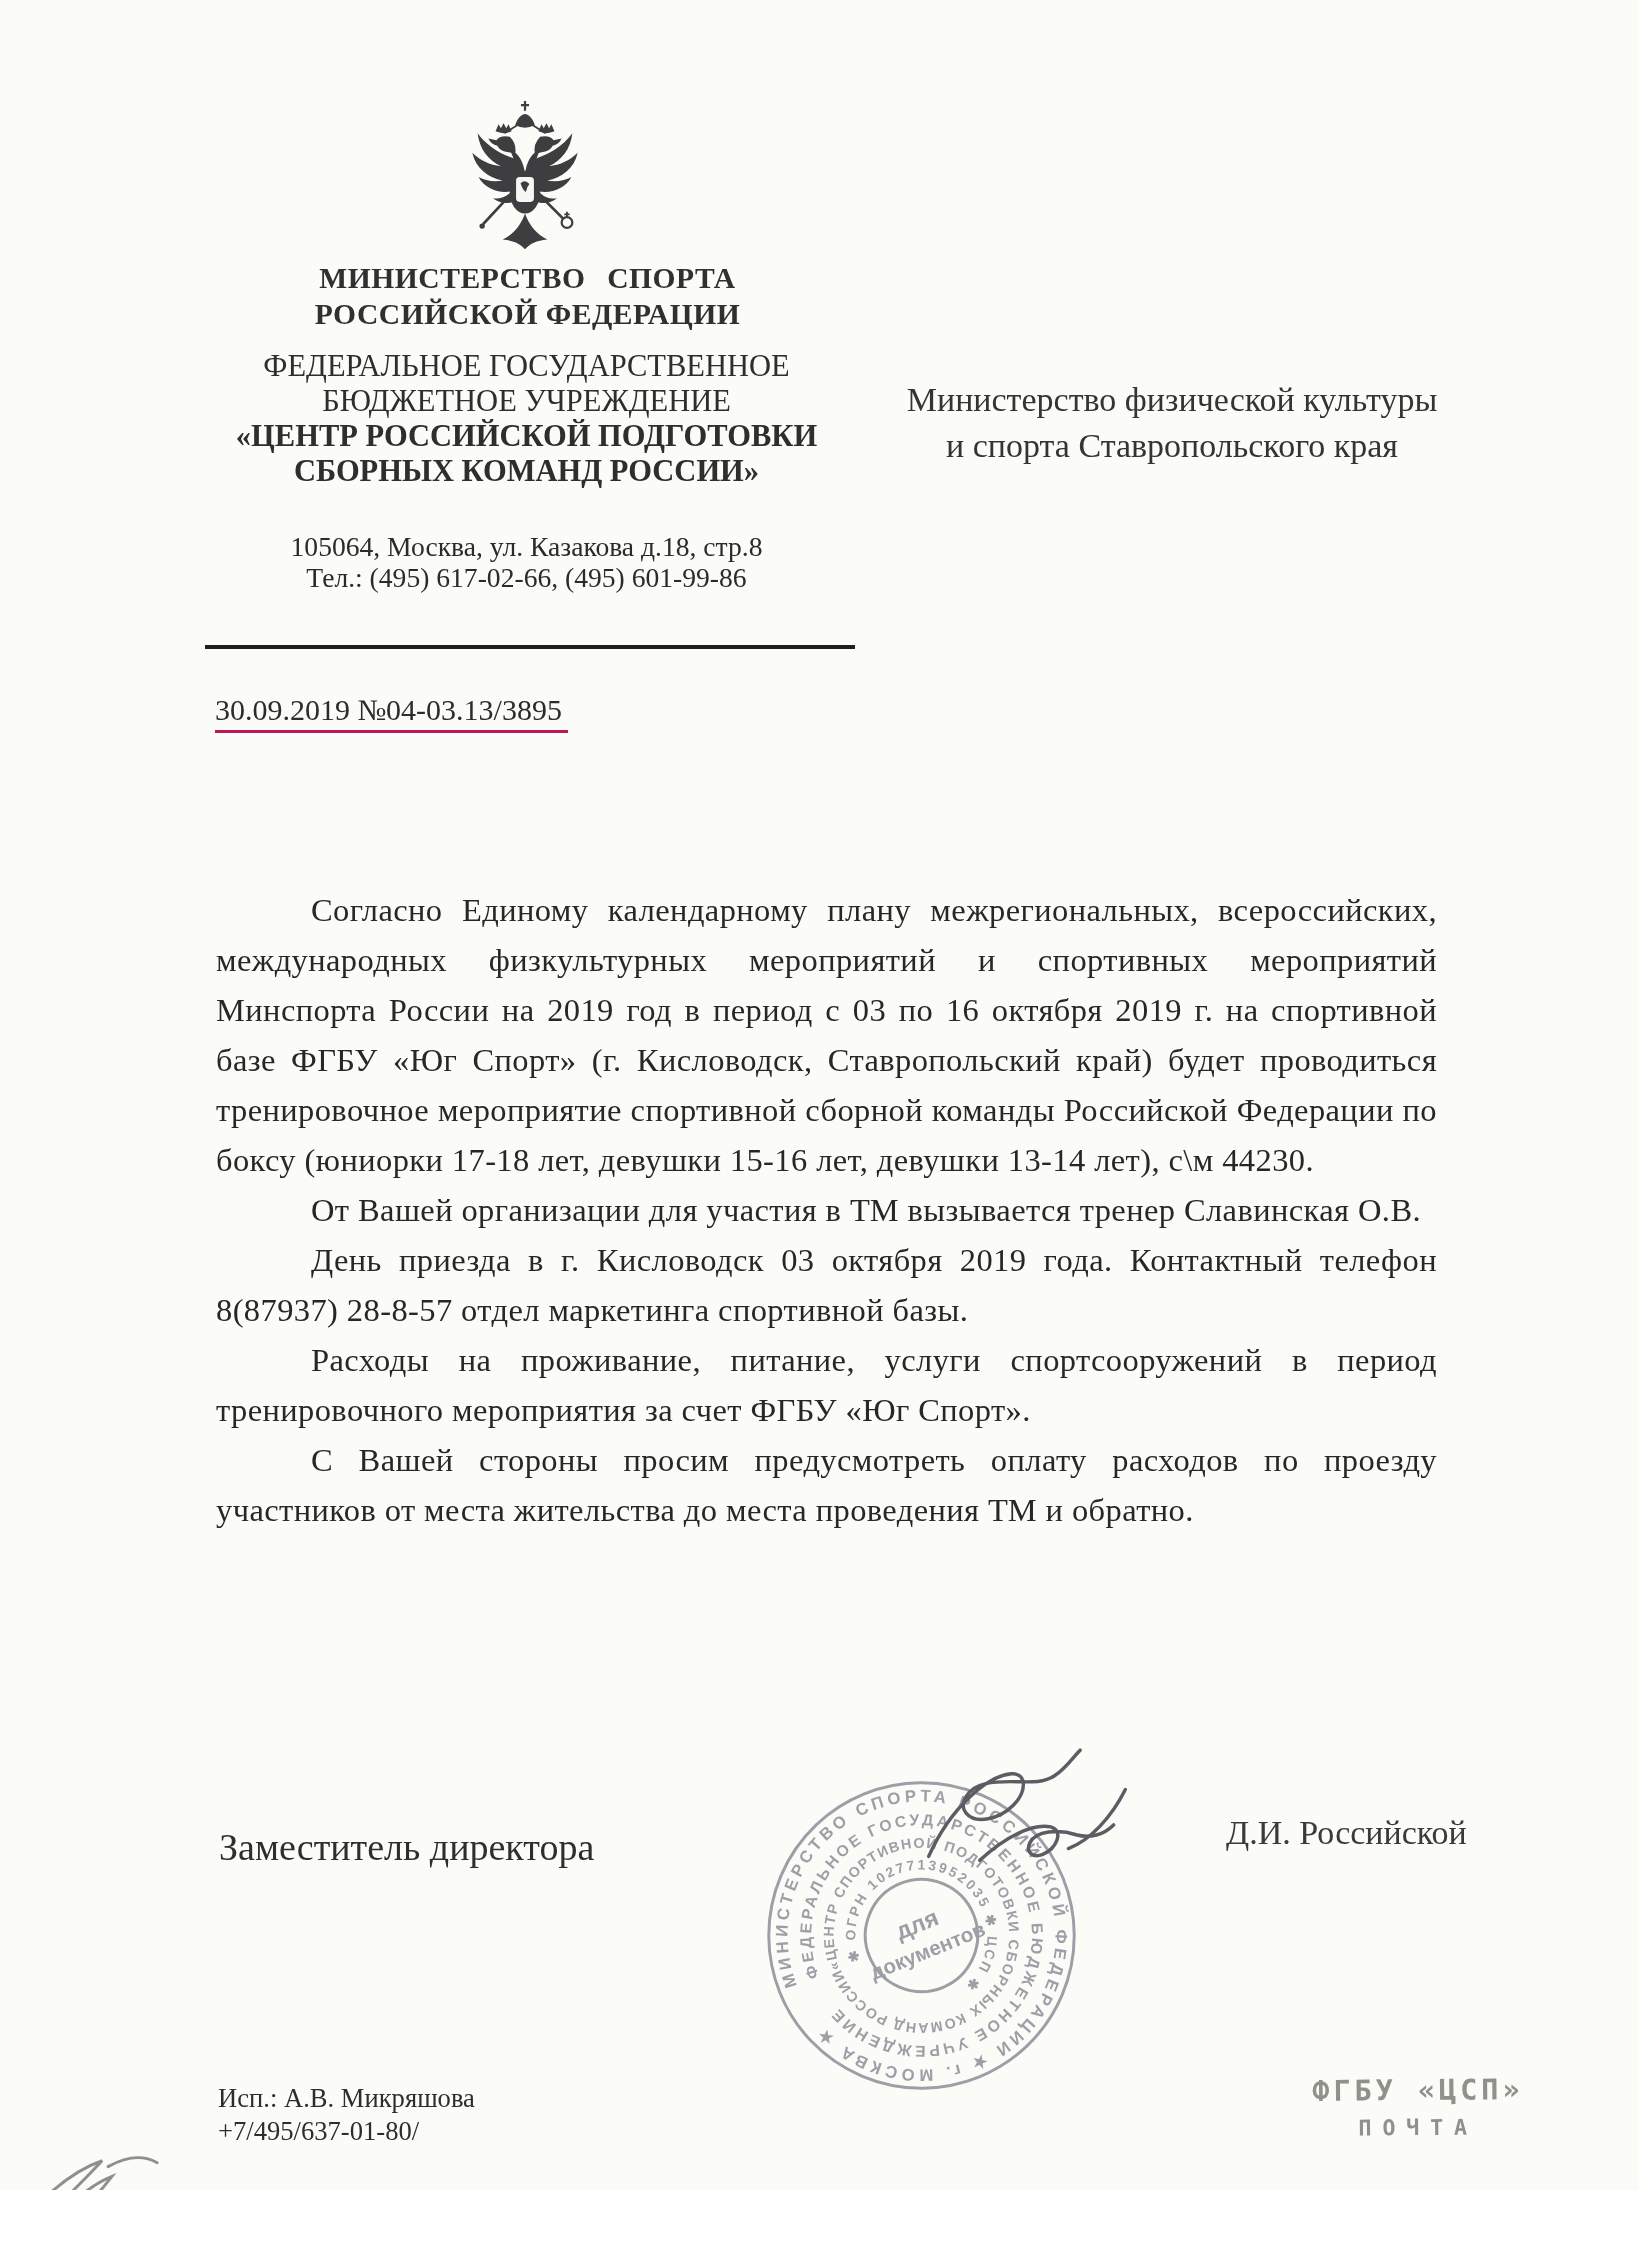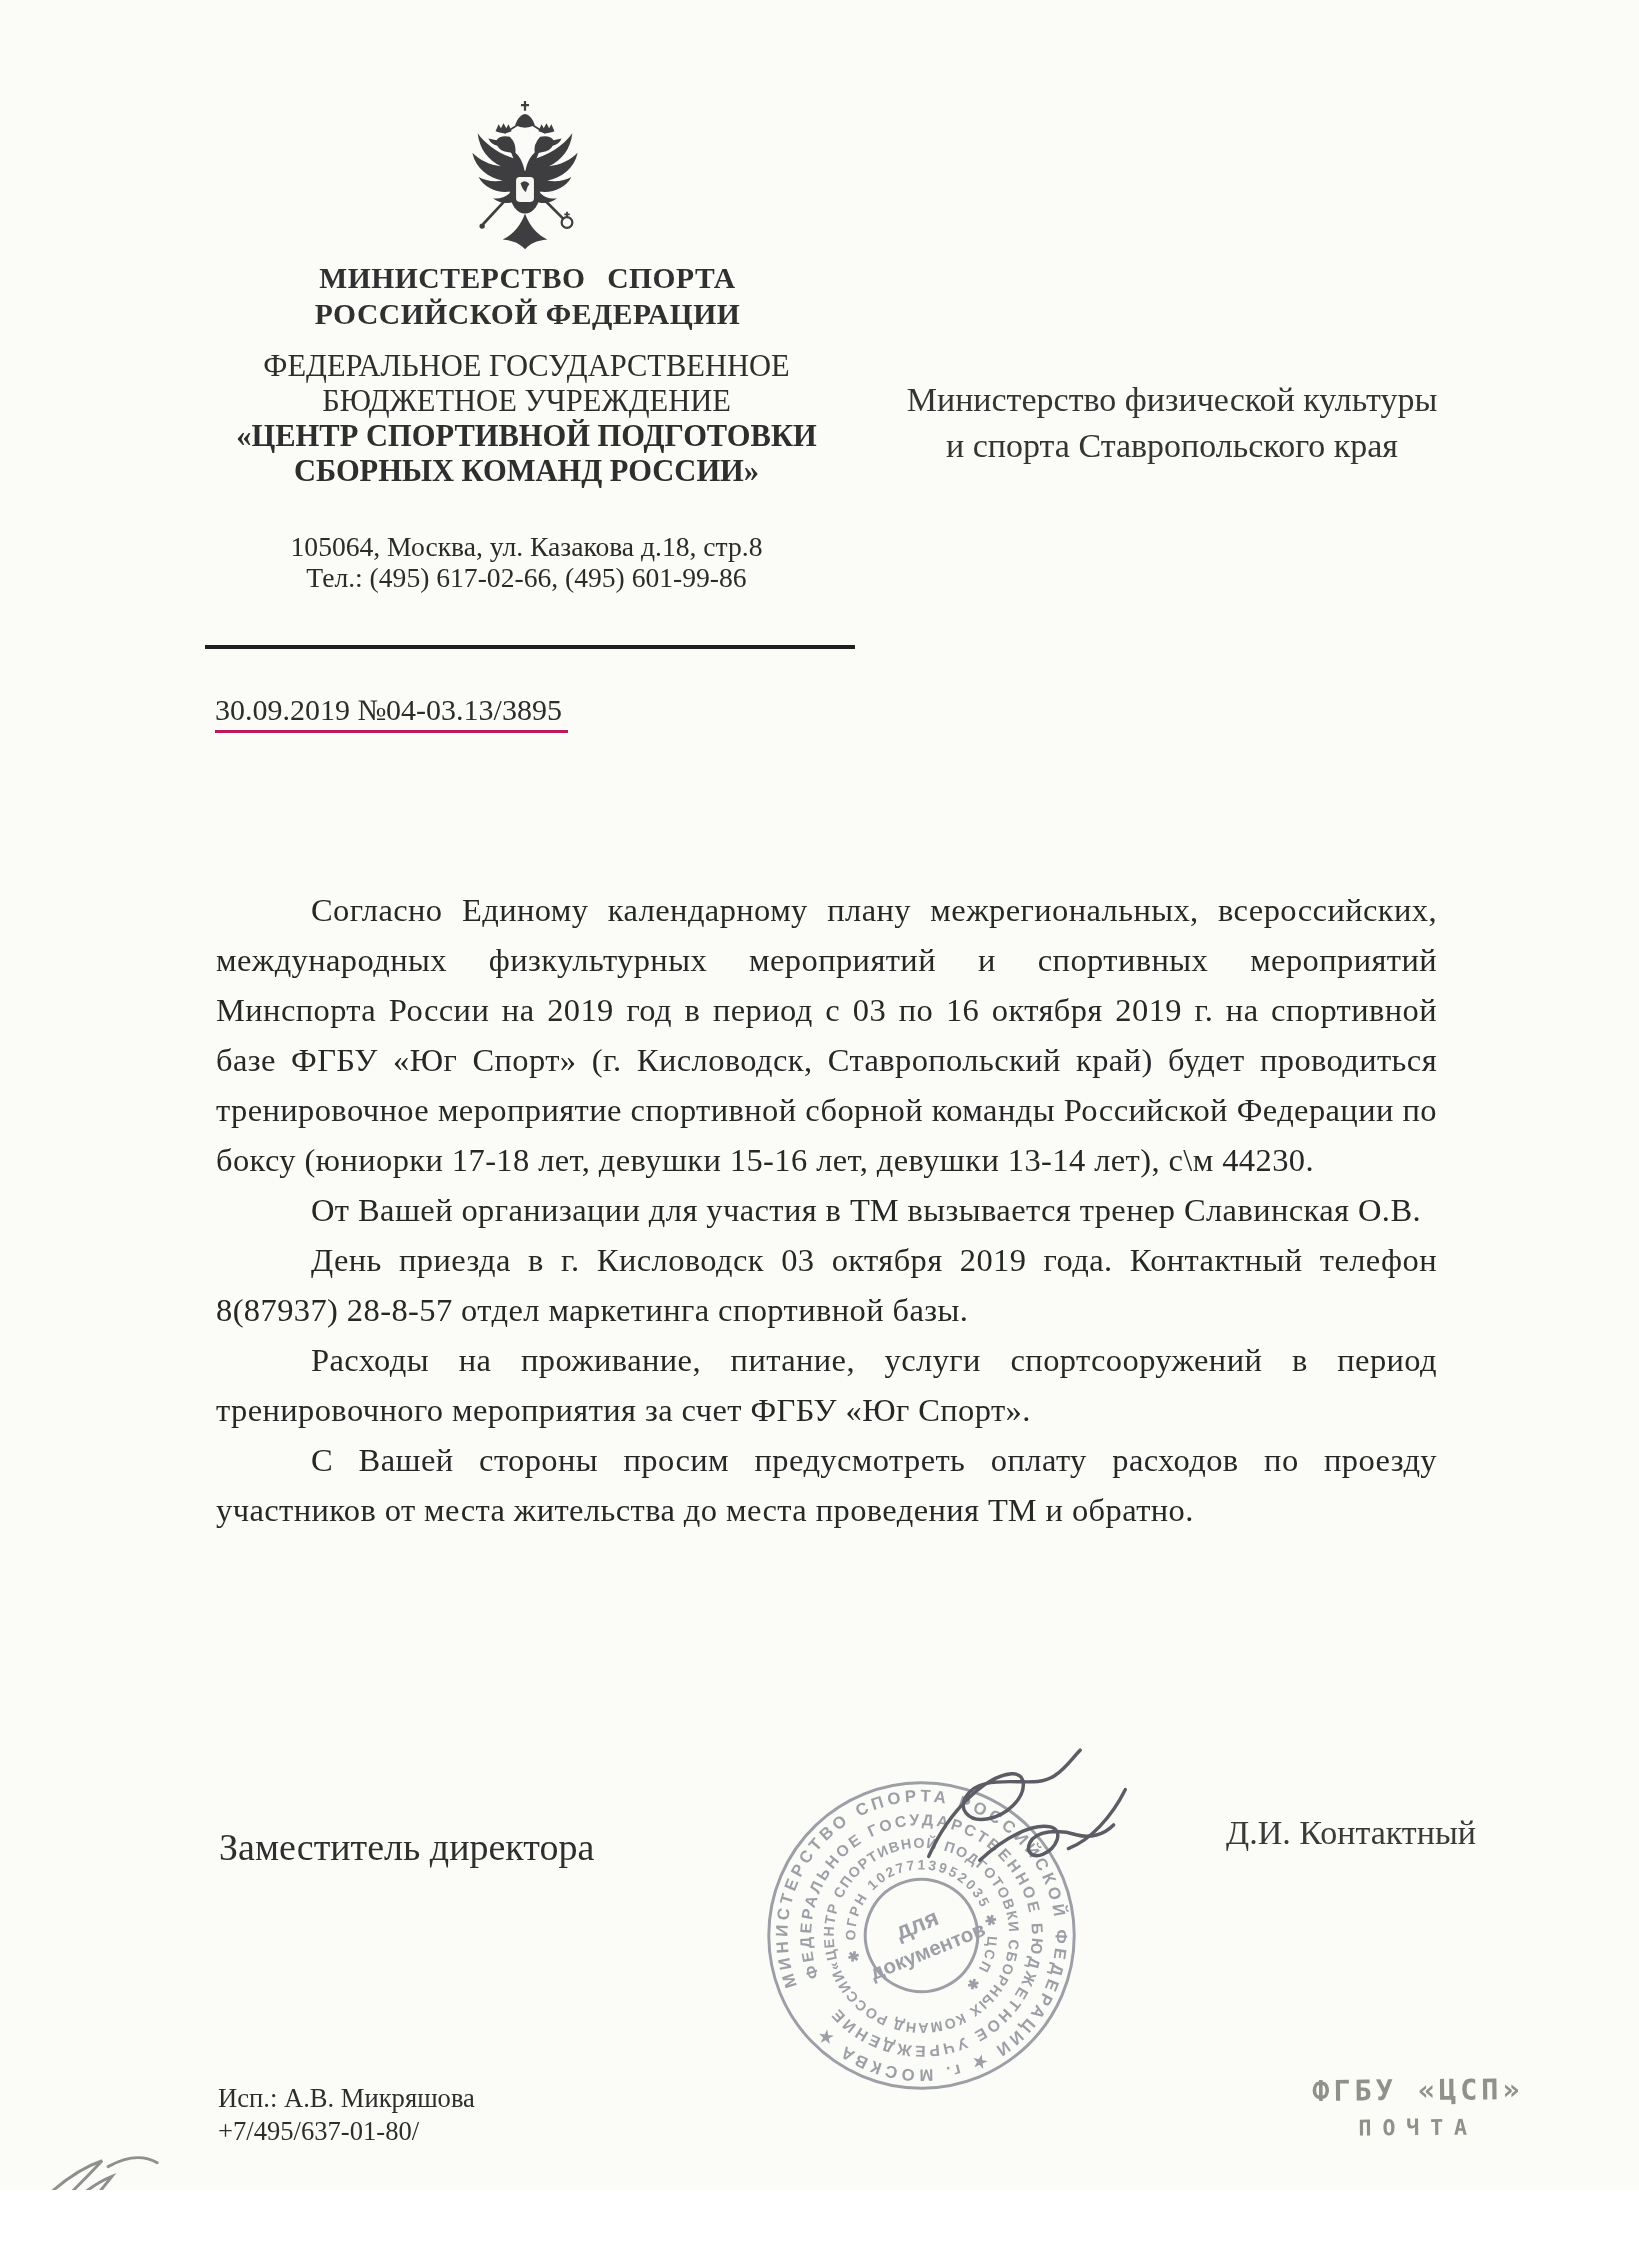--- a/index.html
+++ b/index.html
@@ -95,21 +95,21 @@
   </div>
 
   <div class="abs ministry">
     <div class="wide">МИНИСТЕРСТВО СПОРТА</div>
     <div>РОССИЙСКОЙ ФЕДЕРАЦИИ</div>
   </div>
 
   <div class="abs org">
     <div>ФЕДЕРАЛЬНОЕ ГОСУДАРСТВЕННОЕ</div>
     <div>БЮДЖЕТНОЕ УЧРЕЖДЕНИЕ</div>
-    <div class="b">«ЦЕНТР СПОРТИВНОЙ ПОДГОТОВКИ</div>
+    <div class="b">«ЦЕНТР РОССИЙСКОЙ ПОДГОТОВКИ</div>
     <div class="b">СБОРНЫХ КОМАНД РОССИИ»</div>
   </div>
 
   <div class="abs addr">
     <div>105064, Москва, ул. Казакова д.18, стр.8</div>
     <div>Тел.: (495) 617-02-66, (495) 601-99-86</div>
   </div>
 
   <div class="abs recipient">
     <div>Министерство физической культуры</div>
@@ -123,21 +123,21 @@
 
   <div class="abs body">
     <p>Согласно Единому календарному плану межрегиональных, всероссийских, международных физкультурных мероприятий и спортивных мероприятий Минспорта России на 2019 год в период с 03 по 16 октября 2019 г. на спортивной базе ФГБУ «Юг Спорт» (г. Кисловодск, Ставропольский край) будет проводиться тренировочное мероприятие спортивной сборной команды Российской Федерации по боксу (юниорки 17-18 лет, девушки 15-16 лет, девушки 13-14 лет), с\м 44230.</p>
     <p>От Вашей организации для участия в ТМ вызывается тренер Славинская О.В.</p>
     <p>День приезда в г. Кисловодск  03 октября 2019 года. Контактный телефон 8(87937) 28-8-57 отдел маркетинга спортивной базы.</p>
     <p>Расходы на проживание, питание, услуги спортсооружений в период тренировочного мероприятия за счет ФГБУ «Юг Спорт».</p>
     <p>С Вашей стороны просим предусмотреть оплату расходов по проезду участников от места жительства до места проведения ТМ и обратно.</p>
   </div>
 
   <div class="abs sig-pos">Заместитель директора</div>
-  <div class="abs sig-name">Д.И. Контактный</div>
+  <div class="abs sig-name">Д.И. Российской</div>
 
   <div class="abs stamp">
     <svg xmlns="http://www.w3.org/2000/svg" width="335" height="335" viewBox="0 0 340 340">
       <defs>
         <path id="rA" d="M 34 170 A 136 136 0 1 1 306 170 A 136 136 0 1 1 34 170"></path>
         <path id="rB" d="M 58 170 A 112 112 0 1 1 282 170 A 112 112 0 1 1 58 170"></path>
         <path id="rC" d="M 81 170 A 89 89 0 1 1 259 170 A 89 89 0 1 1 81 170"></path>
         <path id="rD" d="M 103 170 A 67 67 0 1 1 237 170 A 67 67 0 1 1 103 170"></path>
       </defs>
       <g transform="rotate(-22 170 170)" fill="#8f939b" stroke="#8f939b">

